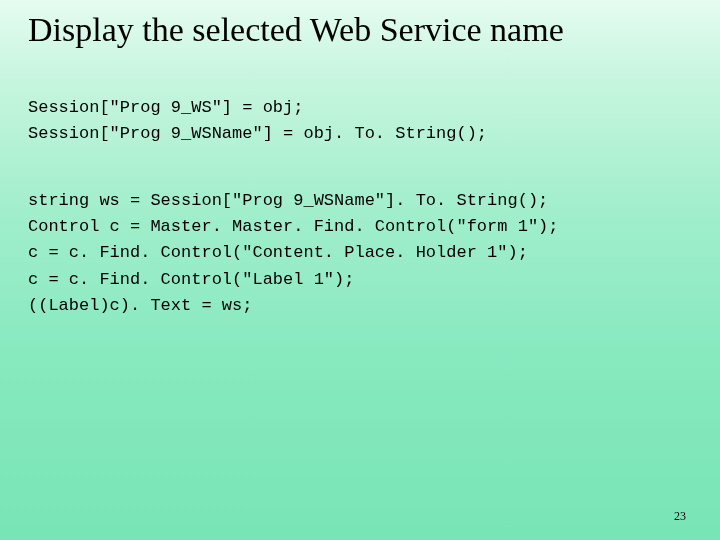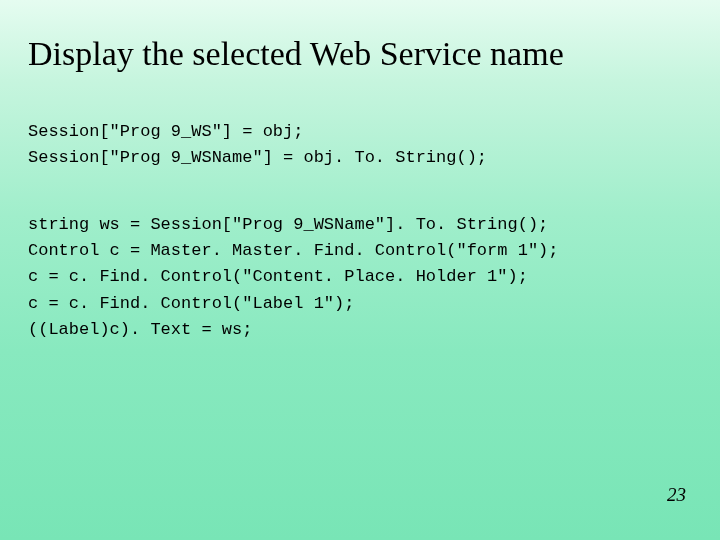--- a/index.html
+++ b/index.html
@@ -10,44 +10,43 @@
     overflow: hidden;
   }
   body {
     background: linear-gradient(180deg, #e5fcf0 0%, #c6f5de 15%, #a0eecb 40%, #88e9bf 65%, #78e5b6 100%);
     font-family: "Times New Roman", Times, serif;
     color: #000;
     position: relative;
   }
   .slide {
     box-sizing: border-box;
-    padding: 34px 28px 0 28px;
+    padding: 10px 28px 0 28px;
     width: 100%;
     height: 100%;
   }
   .title {
     font-size: 34px;
     line-height: 1.15;
     margin: 0 0 46px 0;
     font-weight: 400;
   }
   .code-block {
     font-family: "Courier New", Courier, monospace;
     font-size: 17px;
     line-height: 1.55;
     white-space: pre;
   }
   .block1 { margin-bottom: 40px; }
   .page-number {
     position: absolute;
     right: 34px;
-    bottom: 34px;
+    bottom: 16px;
     font-family: "Times New Roman", Times, serif;
-    font-size: 19px;
-    font-style: italic;
+    font-size: 12px;
   }
 </style>
 </head>
 <body>
 
 <div class="slide">
   <h1 class="title">Display the selected Web Service name</h1>
 
   <div class="code-block block1">Session["Prog 9_WS"] = obj;
 Session["Prog 9_WSName"] = obj. To. String();</div>

